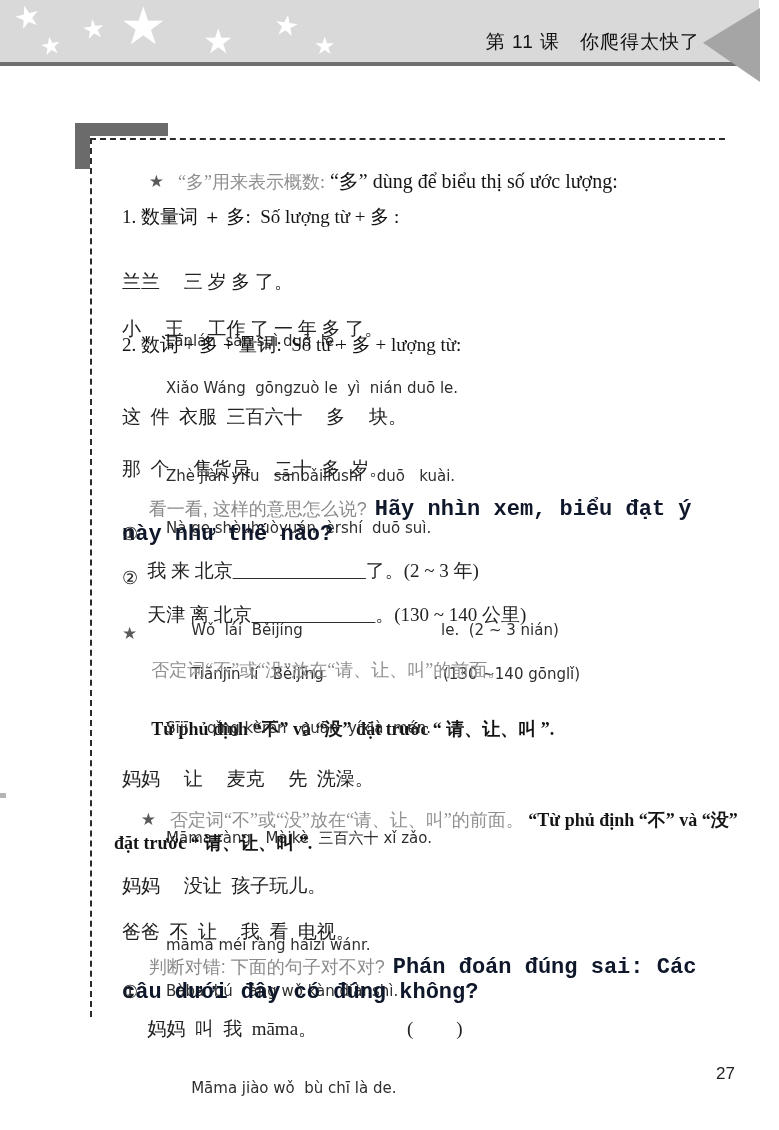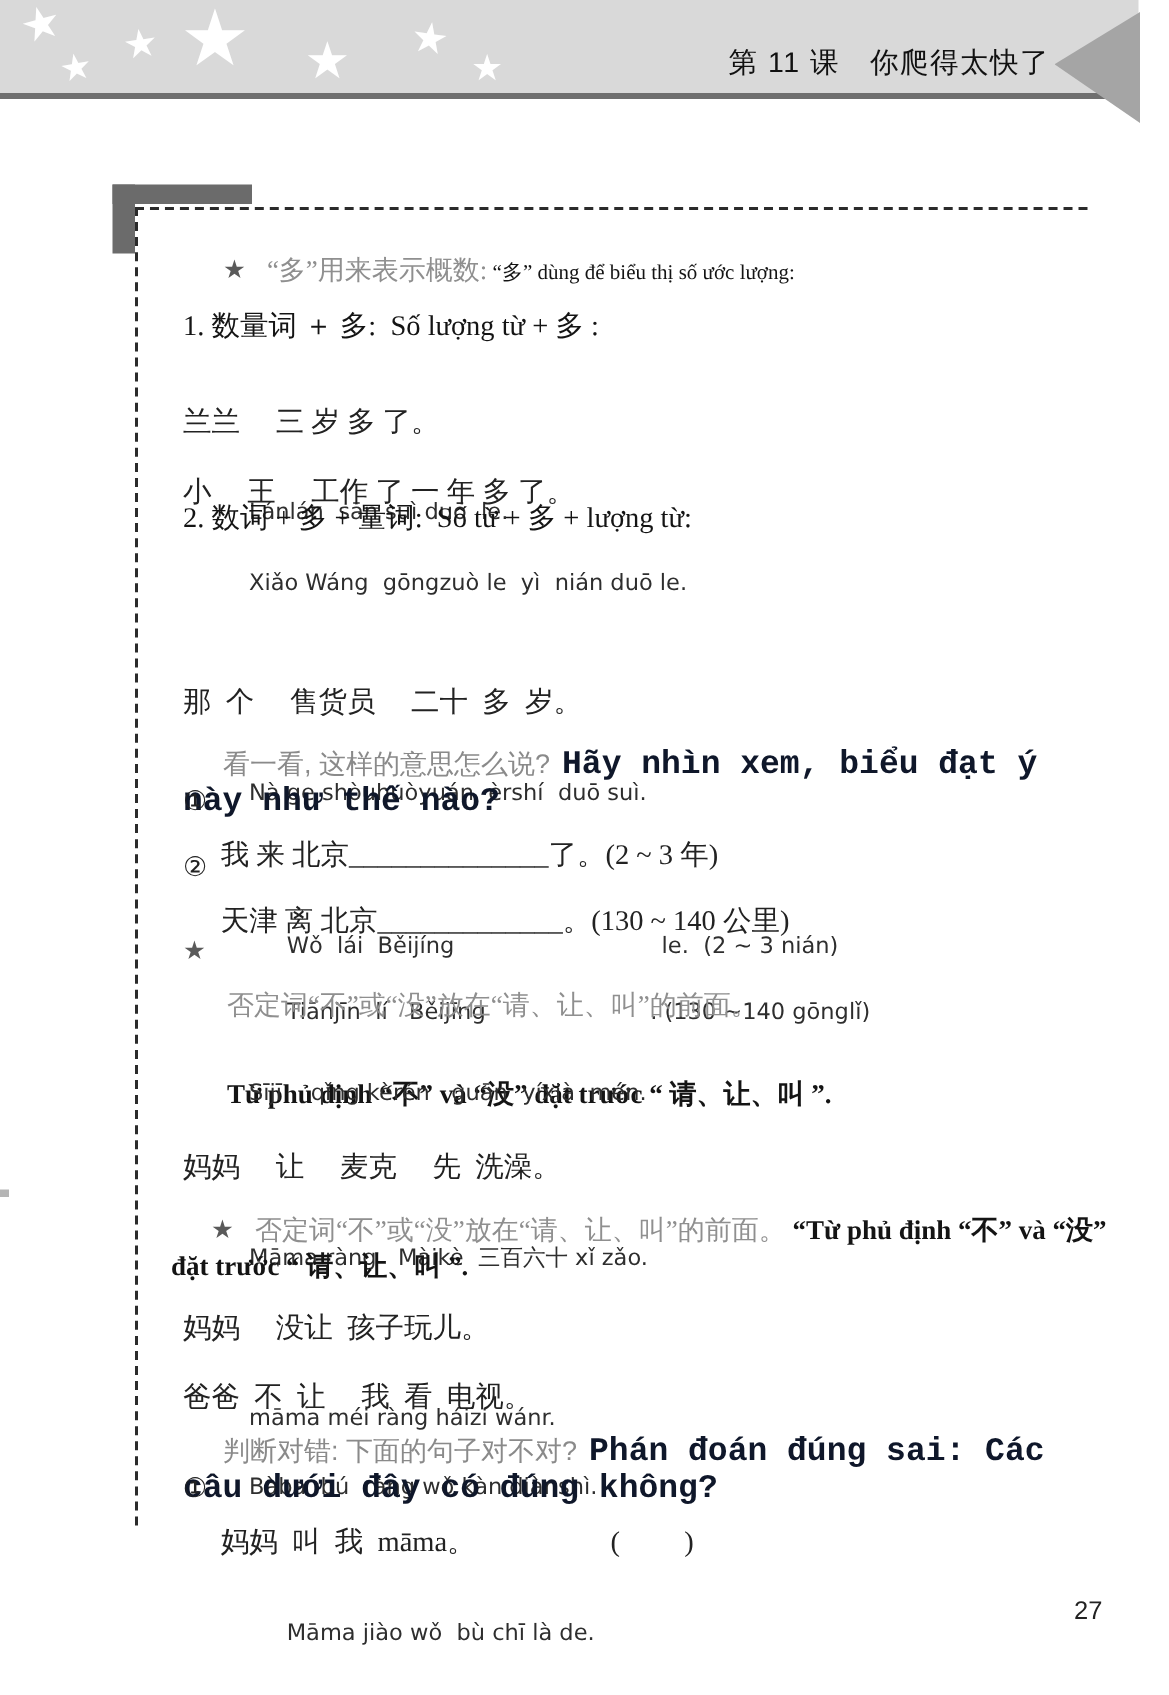--- a/index.html
+++ b/index.html
@@ -30,21 +30,21 @@
   
   .frame{position:absolute;left:90px;top:138px;width:633px;height:877px;
          border-top:2px dashed #2b2b2b;border-left:2px dashed #2b2b2b;overflow:visible;}
 
   .blk{position:absolute;left:30px;white-space:pre-wrap;}
 
   
   .star-bullet{color:#5a5a5a;font-size:17px;margin-right:14px;vertical-align:1px;}
   .cn-gray{color:#8f8f8f;font-size:18px;font-family:"Liberation Serif","DejaVu Serif",serif;}
   .cn-gray-sans{color:#8a8a8a;font-size:18px;font-family:"Liberation Sans",sans-serif;}
-  .vn-serif{color:#141414;font-size:14px;font-family:"Liberation Serif","DejaVu Serif",serif;}
+  .vn-serif{color:#141414;font-size:20px;font-family:"Liberation Serif","DejaVu Serif",serif;}
   .vn-serif-bold{color:#141414;font-size:18px;font-weight:700;
         font-family:"Liberation Serif","DejaVu Serif",serif;}
   .vn-bold{color:#0f172a;font-size:22px;font-weight:700;margin-left:8px;
         font-family:Liberation Mono, monospace;}
   .sub-heading{font-size:19px;font-family:"Liberation Serif","DejaVu Serif",serif;color:#141414;}
   .cn-line{font-size:19px;line-height:25px;color:#222;
         font-family:"Liberation Serif","DejaVu Serif",serif;}
   .py-line{font-size:15px;line-height:20px;color:#2e2e2e;margin-top:1px;
         font-family:"DejaVu Sans","Liberation Sans",sans-serif;margin-left:44px;}
   .question{display:flex;}
@@ -101,20 +101,24 @@
       <div class="py-line">Lánlán  sān suì duō  le.</div>
     </div>
 
     <div class="blk b4">
       <div class="cn-line">小　 王　 工作 了 一 年 多 了。</div>
       <div class="py-line">Xiǎo Wáng  gōngzuò le  yì  nián duō le.</div>
     </div>
 
     <div class="blk b5 sub-heading">2. 数词 + 多 + 量词:  Số từ + 多 + lượng từ:</div>
 
+    <div class="blk b6">
+      <div class="cn-line">这  件  衣服  三百六十　 多　 块。</div>
+      <div class="py-line">Zhè jiàn yīfu   sānbǎiliùshí   duō   kuài.</div>
+    </div>
 
     <div class="blk b7">
       <div class="cn-line">那  个　 售货员　 二十  多  岁。</div>
       <div class="py-line">Nà ge shòuhuòyuán  èrshí  duō suì.</div>
     </div>
 
     <div class="blk b8">
       <span class="cn-gray-sans">看一看, 这样的意思怎么说?</span><span class="vn-bold">Hãy nhìn xem, biểu đạt ý này như thế nào?</span>
     </div>
 

